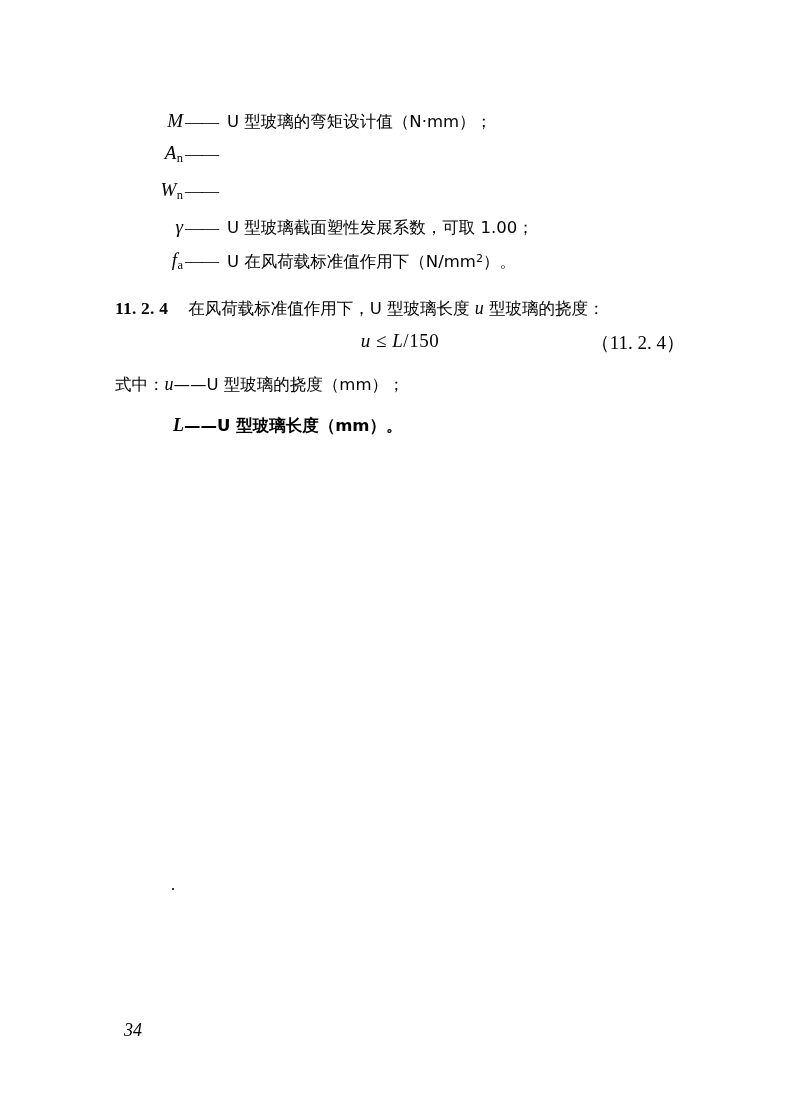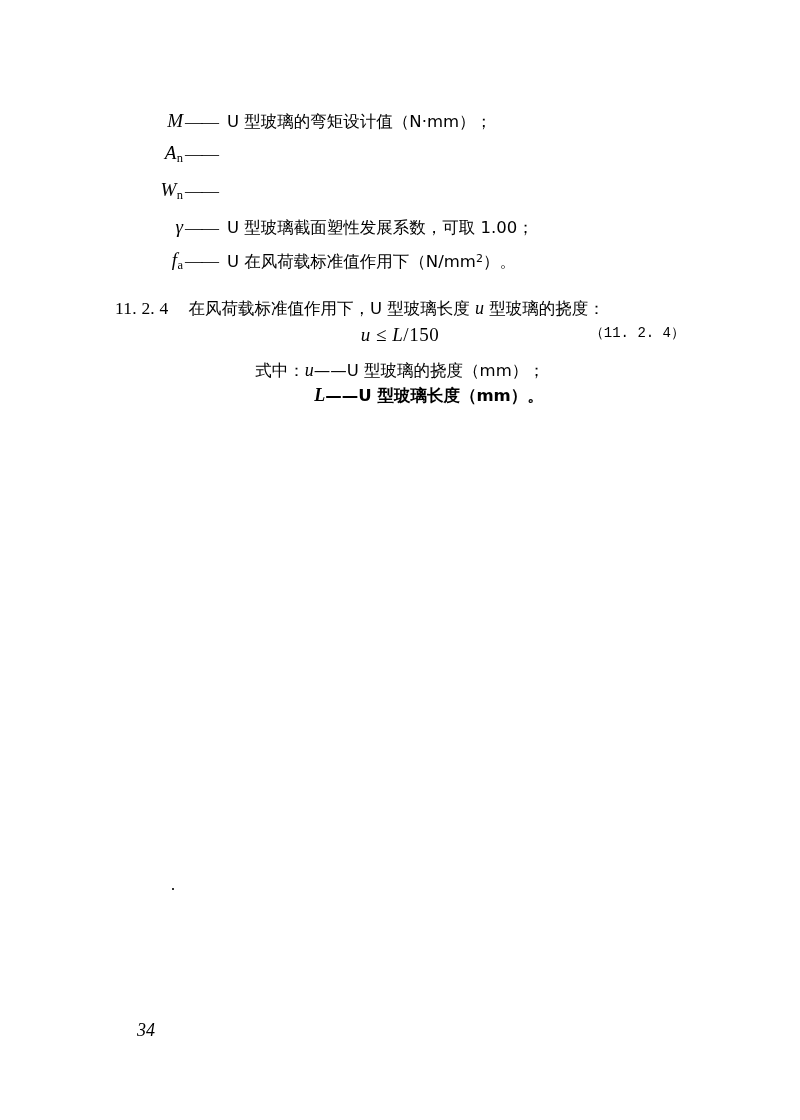--- a/index.html
+++ b/index.html
@@ -73,67 +73,66 @@
 
   
   .clause {
     margin-top: 12px;
     font-family: "DejaVu Sans", sans-serif;
     font-size: 16.5px;
     line-height: 31px;
     text-align: justify;
   }
   .clause .num {
-    font-weight: normal;
+    font-weight: bold;
     font-family: "Liberation Serif", serif;
     font-size: 17.5px;
     letter-spacing: 0.2px;
   }
   .clause .gap {
     display: inline-block;
     width: 20px;
   }
   .clause .ital {
     font-family: "Liberation Serif", serif;
     font-style: italic;
     font-size: 18px;
   }
 
   
   .formula-row {
     position: relative;
-    margin-top: 0;
+    margin-top: 6px;
     height: 34px;
   }
   .formula {
     position: absolute;
     left: 0;
     right: 0;
     text-align: center;
     font-family: "Liberation Serif", serif;
     font-size: 19px;
     letter-spacing: 0.5px;
   }
   .formula .ital {
     font-style: italic;
   }
   .formula-num {
     position: absolute;
     right: 0;
     top: 0;
-    font-family: Liberation Mono, monospace;
-    font-size: 14px;
+    font-family: Liberation Serif, serif;
+    font-size: 19px;
   }
 
   
   .where {
     font-family: "DejaVu Sans", sans-serif;
     font-size: 16.5px;
-    line-height: 25px;
-    text-align: center;
+    line-height: 40px;
   }
   .where .ital {
     font-family: "Liberation Serif", serif;
     font-style: italic;
     font-size: 18px;
   }
   .where-indent {
     display: inline-block;
     width: 58px;
   }
@@ -146,21 +145,21 @@
     position: absolute;
     left: 172px;
     top: 888px;
     width: 2px;
     height: 2px;
     background: #333;
   }
 
   .page-number {
     position: absolute;
-    left: 137px;
+    left: 124px;
     top: 1020px;
     font-family: "Liberation Serif", serif;
     font-style: italic;
     font-size: 18px;
   }
 </style>
 </head>
 <body>
 
 <div class="page">

